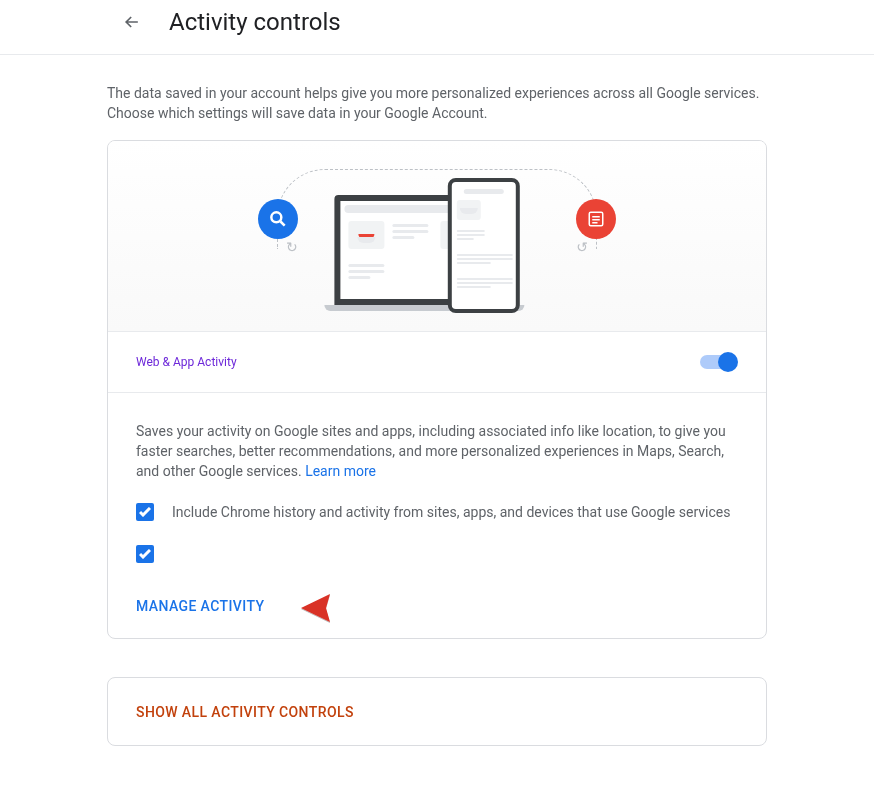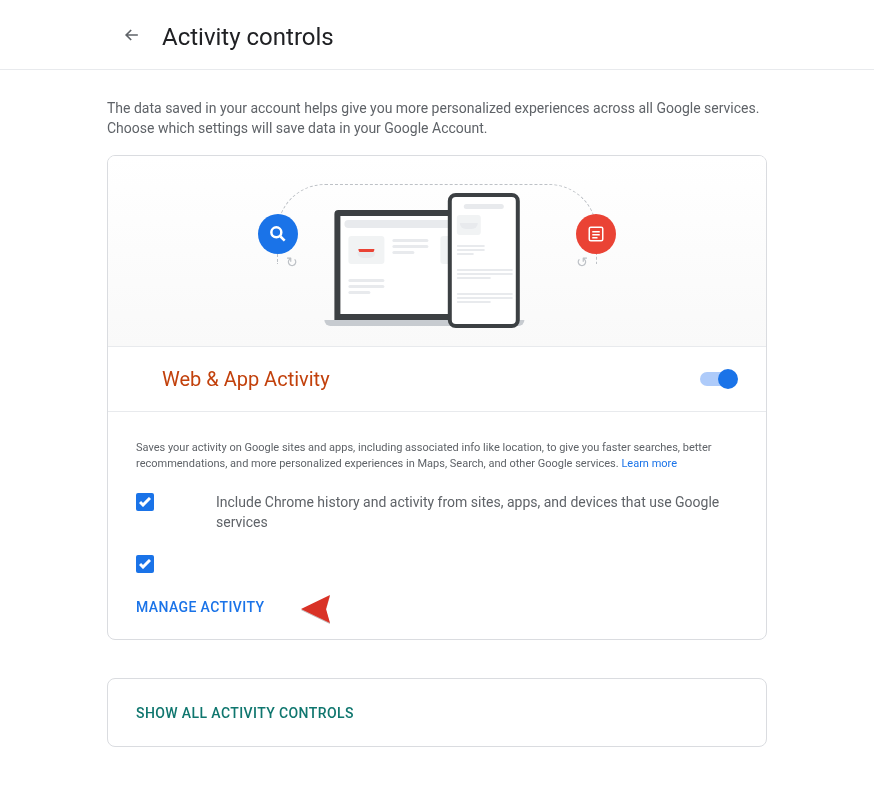--- a/index.html
+++ b/index.html
@@ -4,23 +4,24 @@
   <style>
     * { box-sizing: border-box; margin: 0; padding: 0; }
     body {
       font-family: Roboto, "Helvetica Neue", Arial, sans-serif;
       background: #fff;
       color: #202124;
       width: 874px;
     }
     .header {
       display: flex;
-      align-items: flex-start;
-      padding: 23px 0 18px 120px;
+      align-items: center;
+      padding: 8px 0 18px 120px;
       border-bottom: 1px solid #e8eaed;
+      gap: 7px;
     }
     .back-icon {
       width: 24px;
       height: 24px;
       display: inline-flex;
       align-items: center;
       justify-content: center;
       color: #5f6368;
       cursor: pointer;
       margin-right: 18px;
@@ -183,23 +184,22 @@
     .phone .lines { width: 28px; height: 20px; margin: 2px; }
     .phone .lines span { height: 2px; margin: 2px 0; }
     .section-row {
       display: flex;
       align-items: center;
       justify-content: space-between;
       padding: 20px 28px;
       border-top: 1px solid #e8eaed;
     }
     .section-title {
-      font-size: 20px;
-      color: #c2410c;
-      margin-left: 26px;
+      font-size: 12px;
+      color: #6d28d9;
     }
     .toggle {
       width: 38px;
       height: 20px;
       position: relative;
       cursor: pointer;
     }
     .toggle-track {
       position: absolute;
       top: 3px;
@@ -216,53 +216,52 @@
       height: 20px;
       background: #1a73e8;
       border-radius: 50%;
     }
     .details {
       border-top: 1px solid #e8eaed;
       padding: 28px 28px 24px 28px;
     }
     .details-text {
       color: #5f6368;
-      font-size: 11px;
+      font-size: 14px;
       line-height: 1.45;
     }
     .link {
       color: #1a73e8;
       cursor: pointer;
     }
     .checkbox-row {
       display: flex;
       align-items: flex-start;
       margin-top: 22px;
-      gap: 44px;
     }
     .chk {
       width: 18px;
       height: 18px;
       background: #1a73e8;
       border-radius: 2px;
       margin-right: 18px;
       flex-shrink: 0;
       display: flex;
       align-items: center;
       justify-content: center;
       cursor: pointer;
     }
     .chk svg { stroke: #fff; stroke-width: 3; fill: none; }
     .chk-label {
       color: #5f6368;
       font-size: 14px;
       line-height: 1.4;
     }
     .manage-row {
-      margin-top: 26px;
+      margin-top: 35px;
       display: flex;
       align-items: center;
       position: relative;
     }
     .manage-link {
       color: #1a73e8;
       font-size: 14px;
       font-weight: 500;
       letter-spacing: 0.4px;
       cursor: pointer;
@@ -272,21 +271,21 @@
       left: 160px;
       top: -10px;
     }
     .card2 {
       margin-top: 38px;
       border: 1px solid #dadce0;
       border-radius: 8px;
       padding: 24px 28px;
     }
     .show-all {
-      color: #0f766e;
+      color: #c2410c;
       font-size: 14px;
       font-weight: 500;
       letter-spacing: 0.4px;
       cursor: pointer;
     }
   </style>
 </head>
 <body>
 
 <div class="header">

